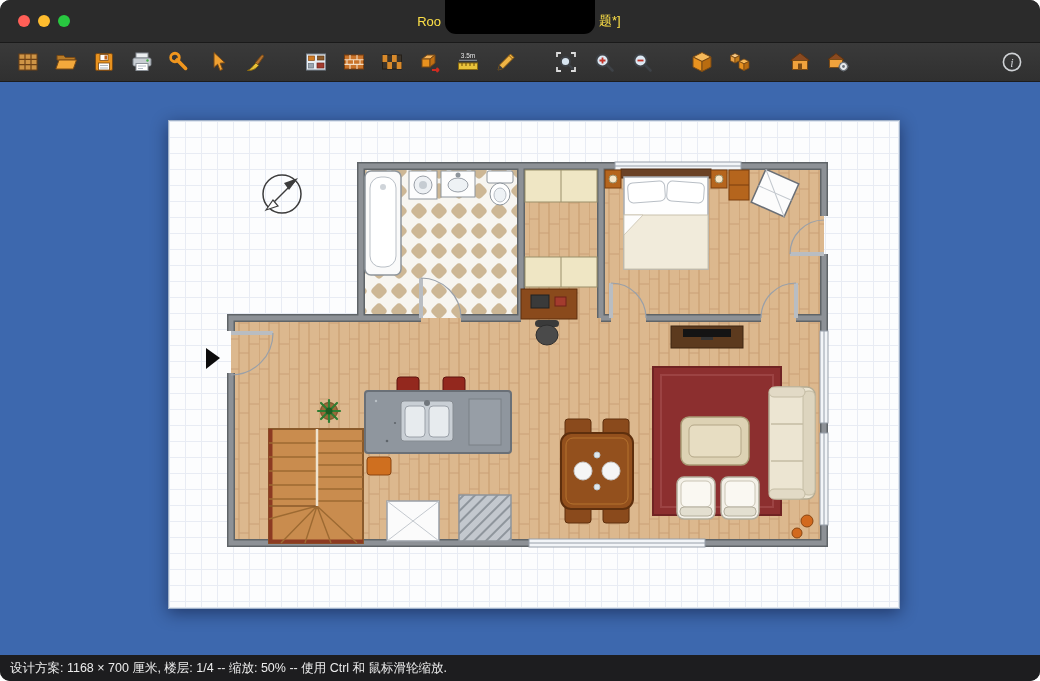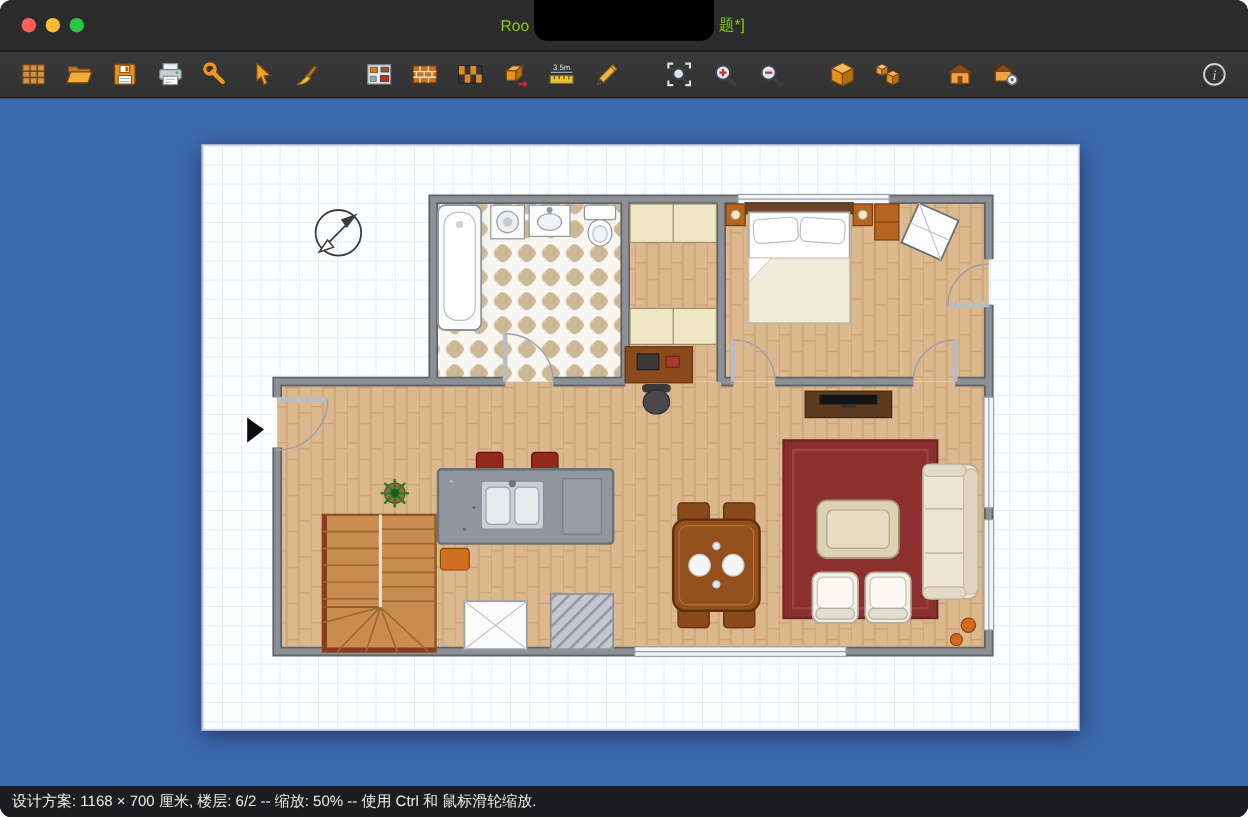--- a/index.html
+++ b/index.html
@@ -5,21 +5,21 @@
   html,body{margin:0;padding:0;background:#fff;font-family:"Liberation Sans",sans-serif;}
   .window{position:relative;width:1040px;height:681px;border-radius:10px;overflow:hidden;
           background:#2b2b2b;display:flex;flex-direction:column;}
   
   .titlebar{height:42px;flex:0 0 auto;background:#2b2b2b;position:relative;border-bottom:1px solid #1a1a1a;}
   .lights{position:absolute;left:18px;top:50%;transform:translateY(-50%);display:flex;gap:8px;}
   .light{width:12px;height:12px;border-radius:50%;border:none;padding:0;}
   .light.red{background:#ff5f57}.light.yellow{background:#febc2e}.light.green{background:#28c840}
   .notch{position:absolute;left:50%;top:0;transform:translateX(-50%);width:150px;height:34px;
          background:#000;border-radius:0 0 11px 11px;}
-  .title-part{position:absolute;top:50%;transform:translateY(-50%);color:#84cc16;font-size:13px;white-space:nowrap;}
+  .title-part{position:absolute;top:50%;transform:translateY(-50%);color:#fde047;font-size:13px;white-space:nowrap;}
   .title-left{right:50%;margin-right:79px;}
   .title-right{left:50%;margin-left:79px;}
   
   .toolbar{height:38px;flex:0 0 auto;background:linear-gradient(#3a3a3a,#303030);
            display:flex;align-items:center;padding:0 14px;border-bottom:1px solid #1d1d1d;}
   .tb-btn{width:28px;height:28px;margin-right:10px;display:flex;align-items:center;justify-content:center;
           background:none;border:none;padding:0;flex:0 0 auto;}
   .tb-btn svg{width:24px;height:24px;display:block;}
   .gs{margin-left:22px;}
   .tb-spacer{flex:1;}
@@ -432,16 +432,16 @@
           <polygon points="129,57 115,62 120,69" fill="#3c3c3c"></polygon>
           <polygon points="97,89 109,85 104,79" fill="#fff" stroke="#3c3c3c" stroke-width="1.2"></polygon>
         </g>
 
         <polygon points="37,227 51,237 37,248" fill="#0c0c0c"></polygon>
       </svg>
     </div>
   </div>
 
   <div class="statusbar">
-    <span>设计方案: 1168 × 700 厘米, 楼层: 6/2 -- 缩放: 50% -- 使用 Ctrl 和 鼠标滑轮缩放.</span>
+    <span>设计方案: 1168 × 700 厘米, 楼层: 1/4 -- 缩放: 50% -- 使用 Ctrl 和 鼠标滑轮缩放.</span>
   </div>
 
 </div>
 
 </body></html>

